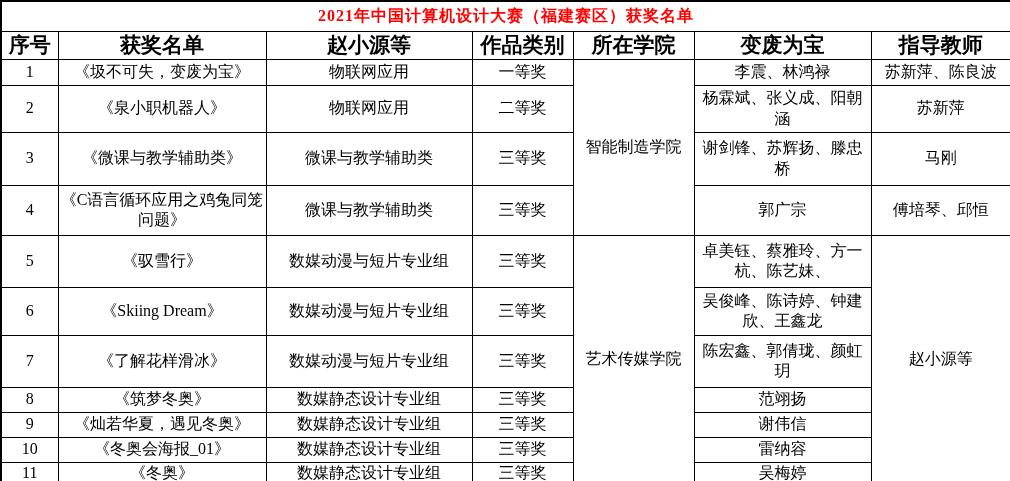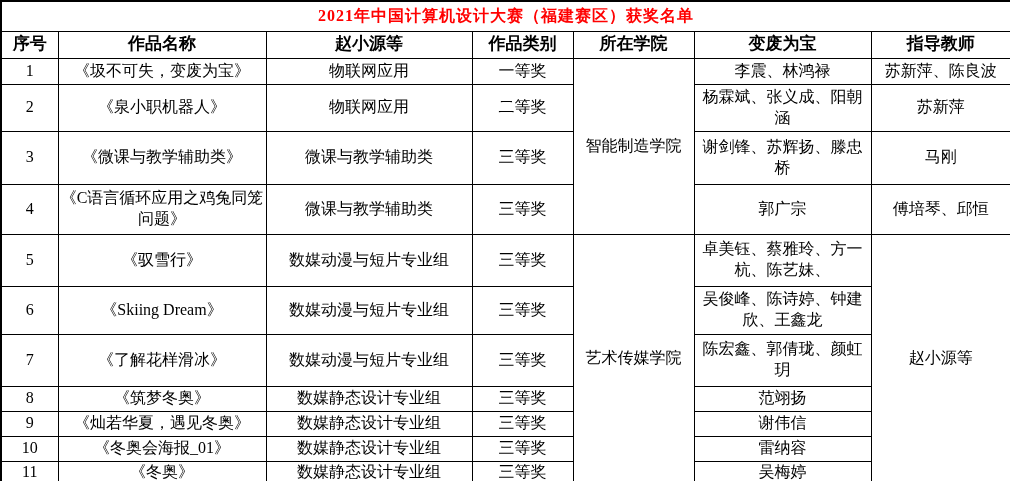--- a/index.html
+++ b/index.html
@@ -33,21 +33,21 @@
   }
   td.title-cell {
     font-size: 24px;
     font-weight: bold;
     color: #ff0000;
     letter-spacing: 1px;
     line-height: 1.1;
   }
   tr.title-row  { height: 30px; padding-left: 21px; }
   tr.header-row { height: 27px; }
-  tr.header-row td { font-weight: bold; font-size: 17px; }
+  tr.header-row td { font-weight: bold; font-size: 21px; }
   tr.r1  { height: 26px; }
   tr.r2  { height: 47px; }
   tr.r3  { height: 53px; }
   tr.r4  { height: 50px; }
   tr.r5  { height: 52px; }
   tr.r6  { height: 48px; }
   tr.r7  { height: 52px; }
   tr.r8  { height: 25px; }
   tr.r9  { height: 25px; }
   tr.r10 { height: 25px; margin-left: 8px; }
@@ -68,21 +68,21 @@
       <col style="width:140px">
     </colgroup>
 
     <tbody>
         <tr class="title-row">
       <td class="title-cell" colspan="7" style="color: rgb(255, 0, 0);">2021年中国计算机设计大赛（福建赛区）获奖名单</td>
     </tr>
 
     <tr class="header-row">
       <td>序号</td>
-      <td>作品名称</td>
+      <td>获奖名单</td>
       <td>赵小源等</td>
       <td>作品类别</td>
       <td>所在学院</td>
       <td>变废为宝</td>
       <td>指导教师</td>
     </tr>
 
     <tr class="r1">
       <td>1</td>
       <td>《圾不可失，变废为宝》</td>

